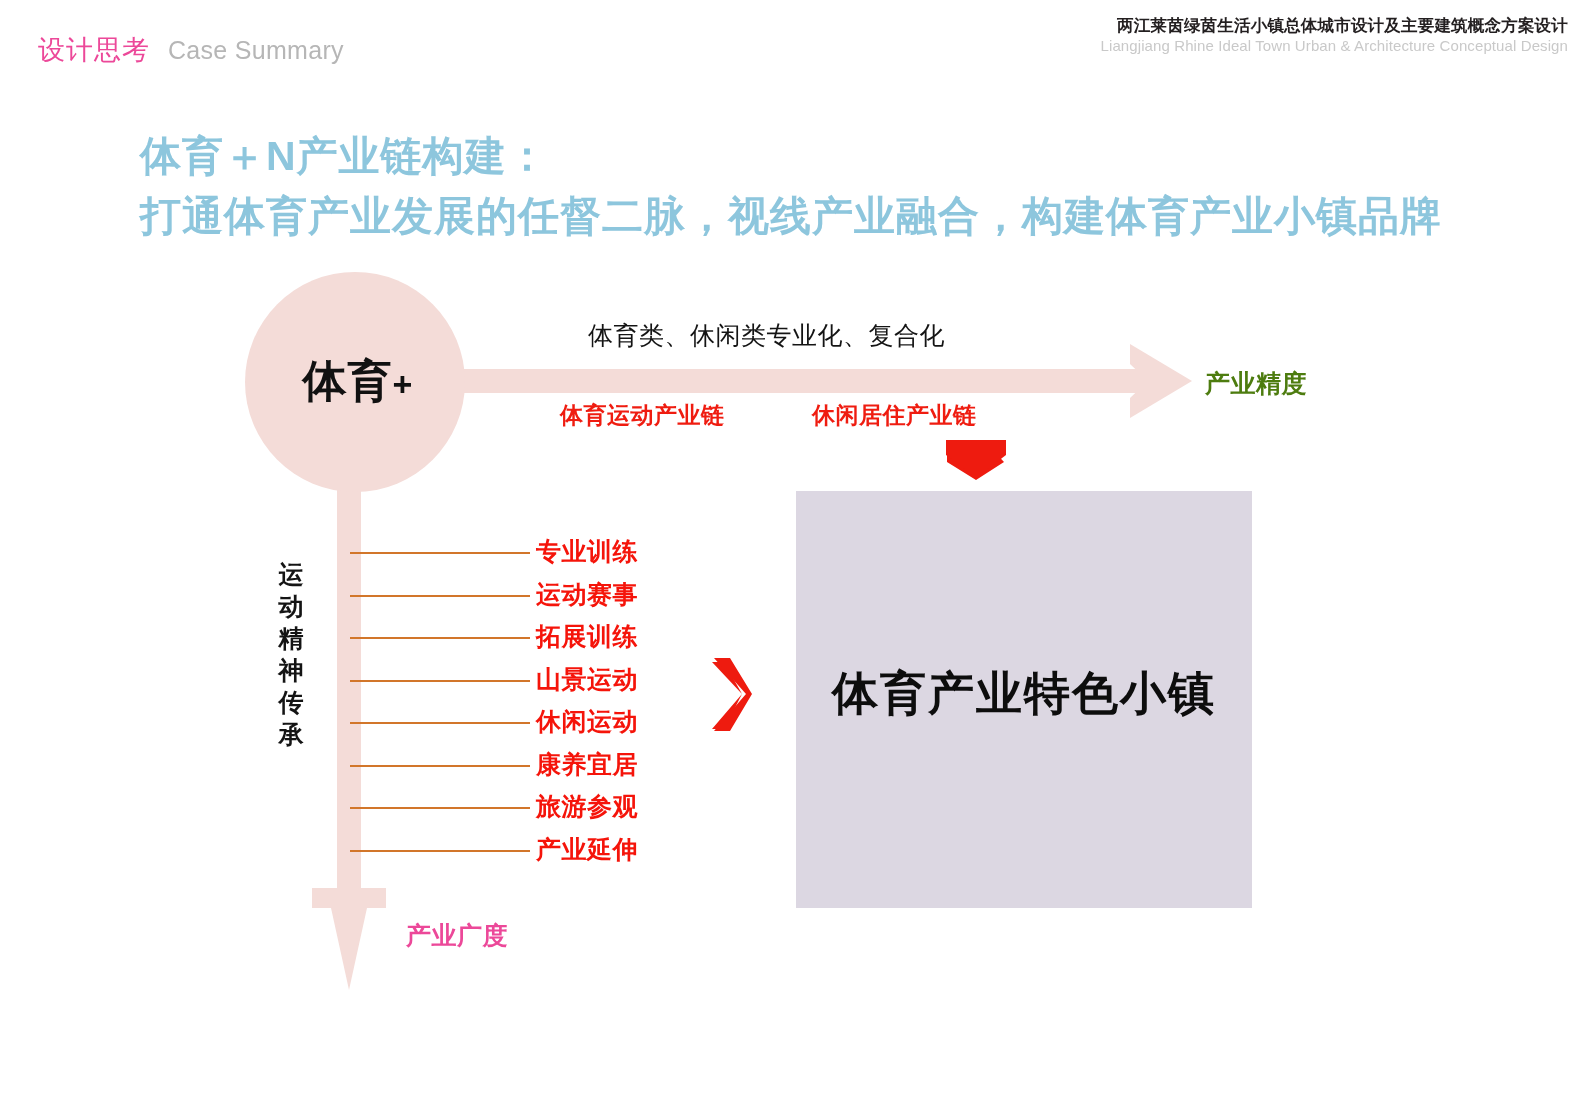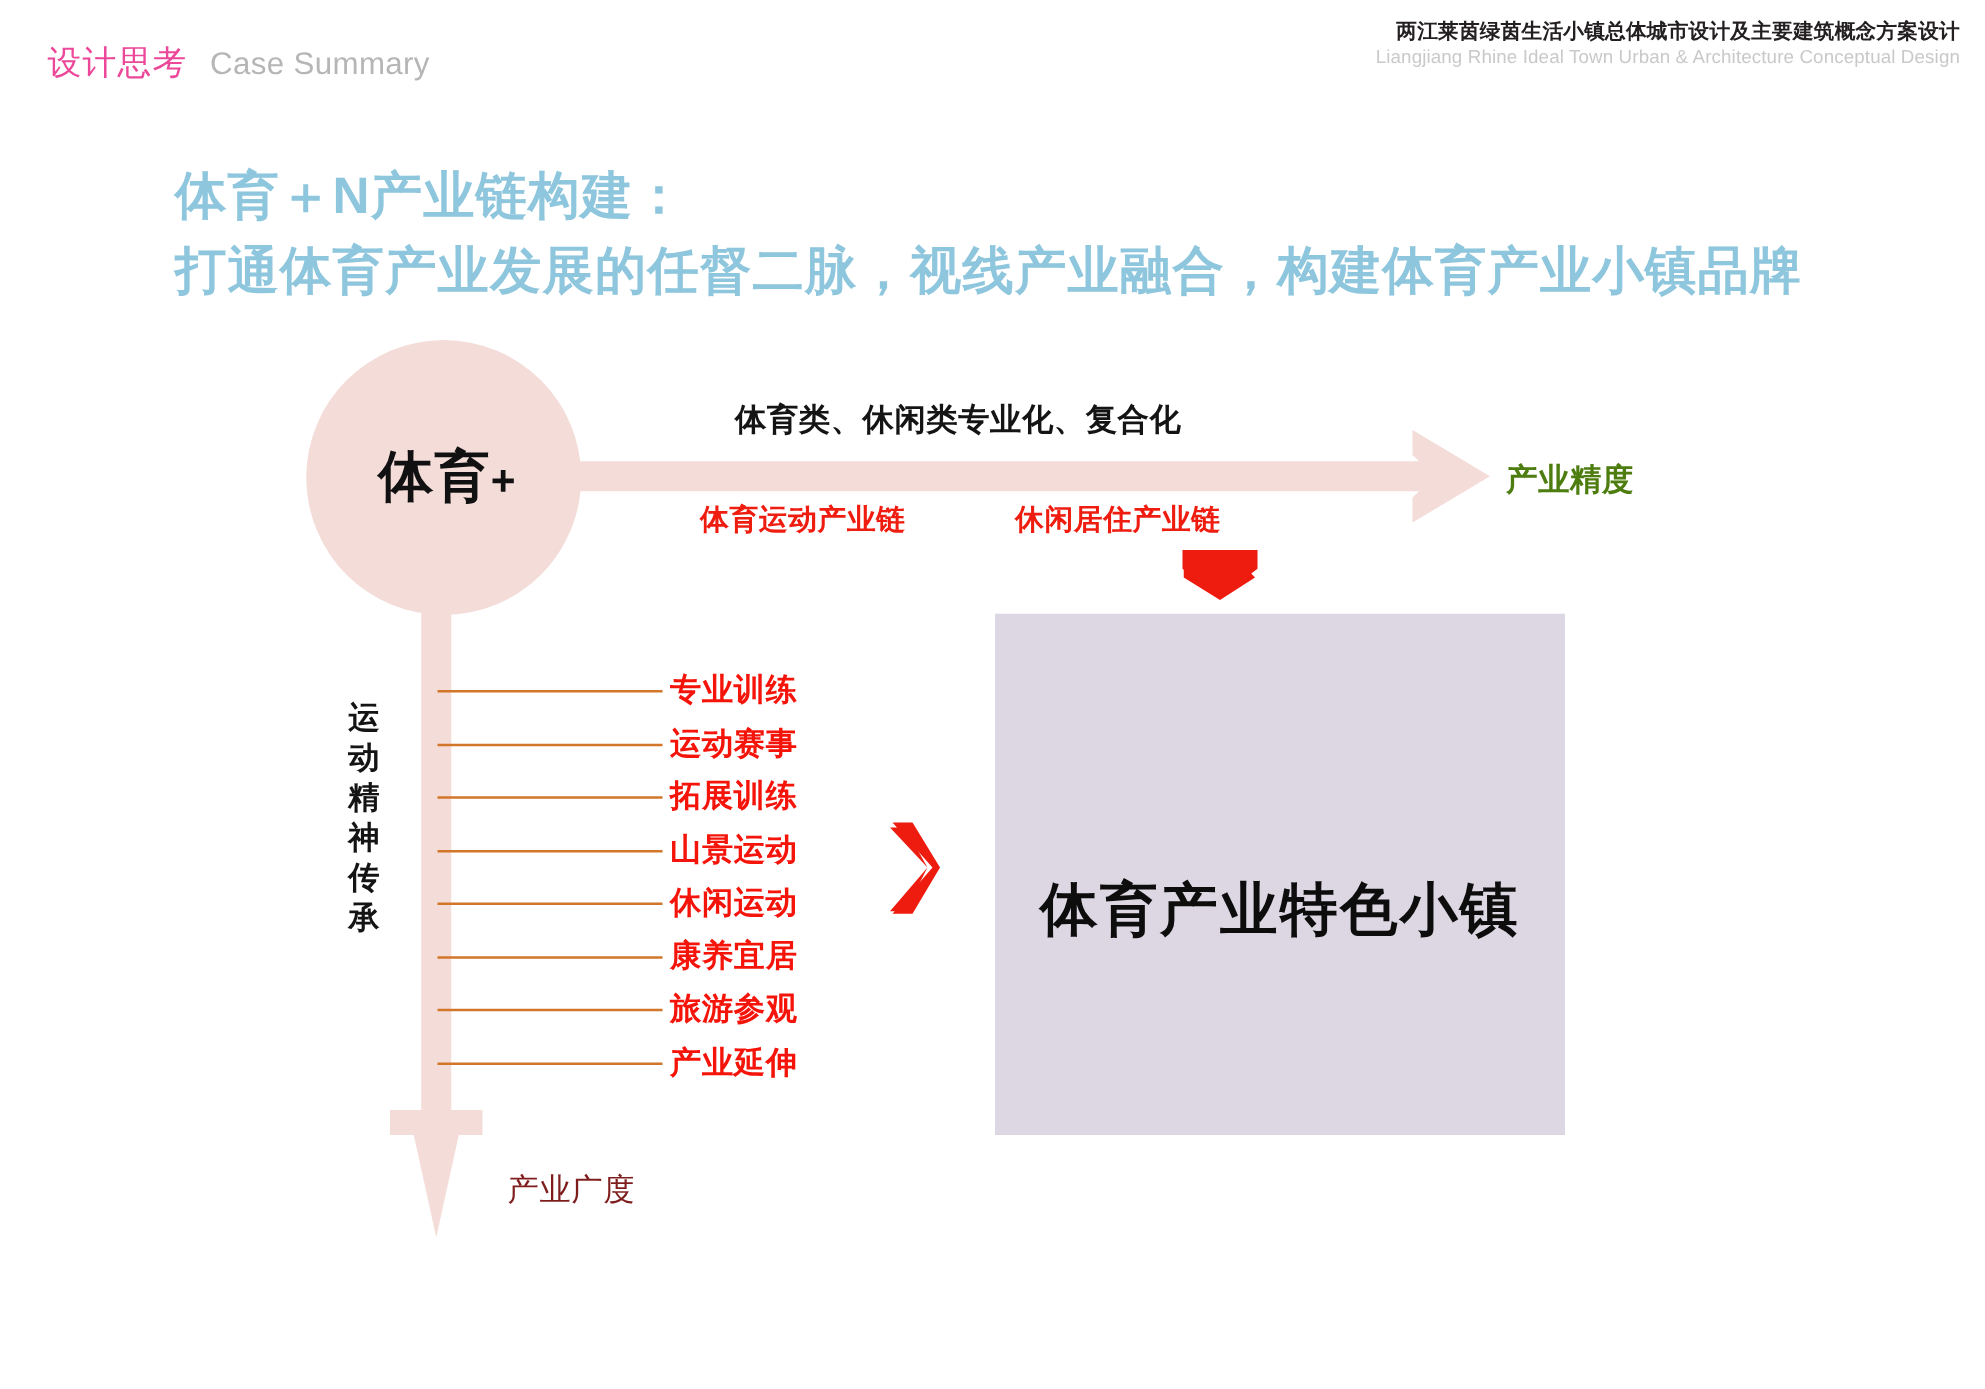--- a/index.html
+++ b/index.html
@@ -98,21 +98,21 @@
   }
   .circle-label .plus {
     font-size: 34px;
   }
 
   .lbl-top-arrow {
     position: absolute;
     left: 588px;
     top: 319px;
     font-size: 25px;
-    font-weight: bold;
+    font-weight: normal;
     color: #141414;
     letter-spacing: 0.5px;
     white-space: nowrap;
   }
   .lbl-chain-1 {
     position: absolute;
     left: 560px;
     top: 400px;
     font-size: 23px;
     font-weight: bold;
@@ -138,25 +138,24 @@
     font-weight: bold;
     color: #4d7c0f;
     letter-spacing: 0.5px;
     white-space: nowrap;
   }
   .lbl-breadth {
     position: absolute;
     left: 406px;
     top: 919px;
     font-size: 25px;
-    font-weight: normal;
-    color: #7f1d1d;
-    letter-spacing: 0.5px;
-    white-space: nowrap;
-    margin-top: 16px;
+    font-weight: bold;
+    color: #ec4899;
+    letter-spacing: 0.5px;
+    white-space: nowrap;
   }
 
   .vertical-spirit {
     position: absolute;
     left: 274px;
     top: 558px;
     width: 34px;
     font-size: 25px;
     font-weight: bold;
     color: #141414;
@@ -210,21 +209,20 @@
     position: absolute;
     left: 796px;
     top: 663px;
     width: 456px;
     text-align: center;
     font-size: 46px;
     font-weight: bold;
     color: #0d0d0d;
     letter-spacing: 2px;
     white-space: nowrap;
-    margin-top: 34px;
   }
 </style>
 </head>
 <body>
 
 <div id="slide">
 
   <div class="hdr-left">
     <div class="hdr-cn">设计思考</div>
     <div class="hdr-en">Case Summary</div>

